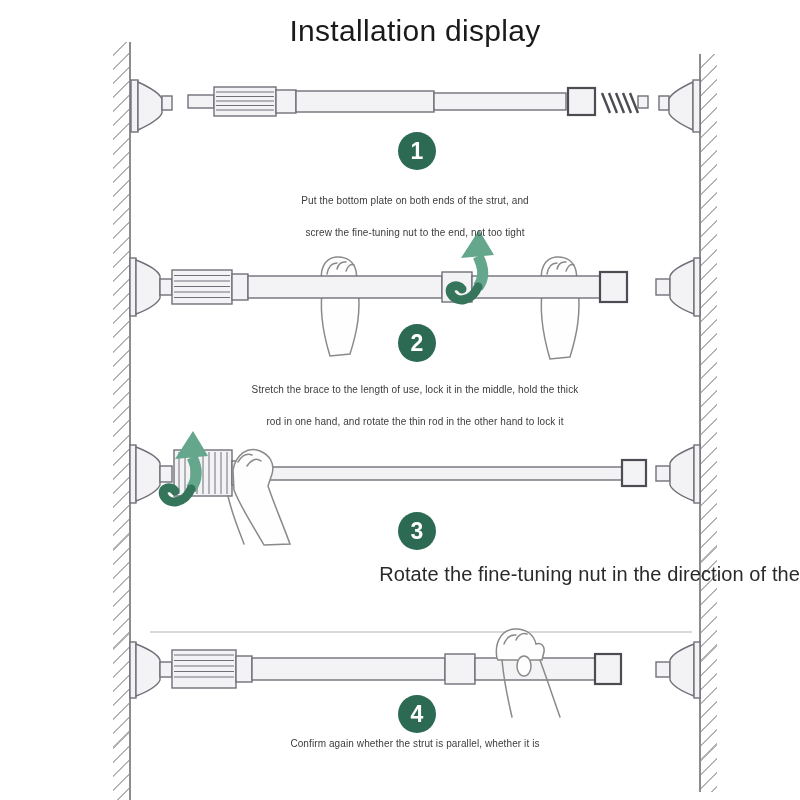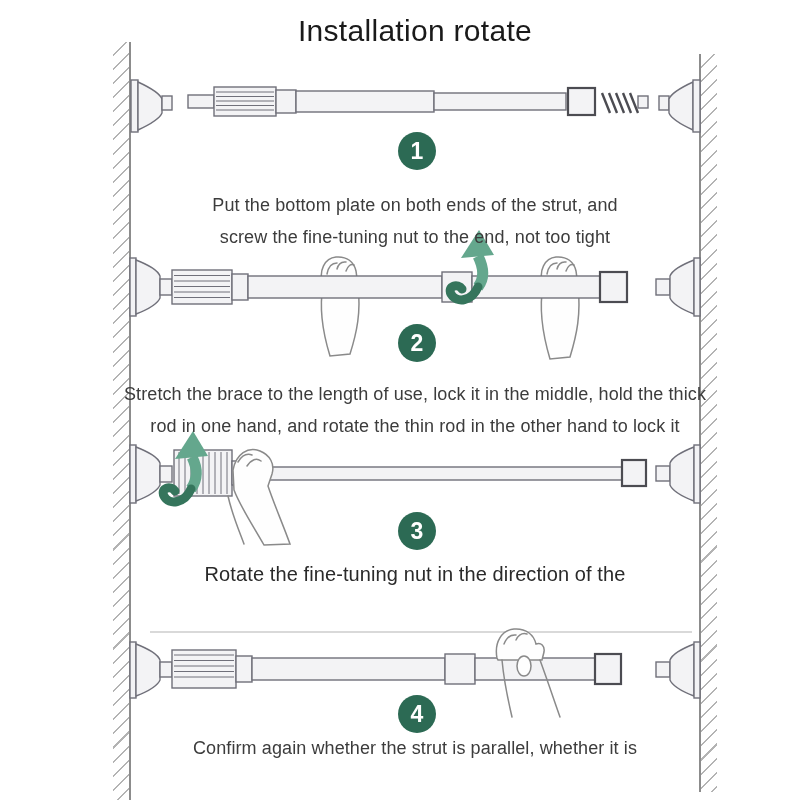--- a/index.html
+++ b/index.html
@@ -23,24 +23,24 @@
   .wall-right{left:699px;top:54px;height:738px;width:18px;}
   .wall-right .wline{left:0;}
   .wall-right .hatch{left:2px;}
   
   .badge{position:absolute;left:398px;width:38px;height:38px;border-radius:50%;
          background:var(--badge);color:#fff;font-weight:bold;font-size:23px;
          display:flex;align-items:center;justify-content:center;}
   .b1{top:132px}.b2{top:324px}.b3{top:512px}.b4{top:695px}
   
   .cap{position:absolute;left:30px;width:770px;text-align:center;color:var(--text);
-       font-size:18px;letter-spacing:.1px;white-space:nowrap;}
+       font-size:10px;letter-spacing:.1px;white-space:nowrap;}
   .s1.l1{top:195px}.s1.l2{top:227px}
   .s2.l1{top:384px}.s2.l2{top:416px}
-  .s3{font-size:20px;color:#2a2a2a;}
+  .s3{font-size:20px;color:#2a2a2a;text-align:right;}
   .s3.l1{top:563px}.s3.l2{top:589px}
   .s4.l1{top:738px}.s4.l2{top:778px}
   
   svg{position:absolute;overflow:visible;}
   #r1{left:130px;top:68px}
   #r2{left:130px;top:224px}
   #r3{left:130px;top:428px}
   #r4{left:130px;top:622px}
   .pc{fill:var(--rod-fill);stroke:var(--outline);stroke-width:1.4;}
   .pc2{fill:var(--rod-fill);stroke:#4c4c52;stroke-width:2.2;}
@@ -51,21 +51,21 @@
   .abody{stroke:var(--arrow);stroke-width:11;fill:none;}
   .acurl{stroke:var(--arrow-dark);stroke-width:9;fill:none;stroke-linecap:round;}
   .ahead{fill:var(--arrow);}
   .guide{stroke:#b3b3b3;stroke-width:1.2;}
 </style>
 </head>
 <body>
 
 <div class="canvas">
 
-  <div class="title">Installation rotate</div>
+  <div class="title">Installation display</div>
 
   <div class="wall wall-left">
     <div class="hatch"></div>
     <div class="wline"></div>
   </div>
   <div class="wall wall-right">
     <div class="wline"></div>
     <div class="hatch"></div>
   </div>
 

